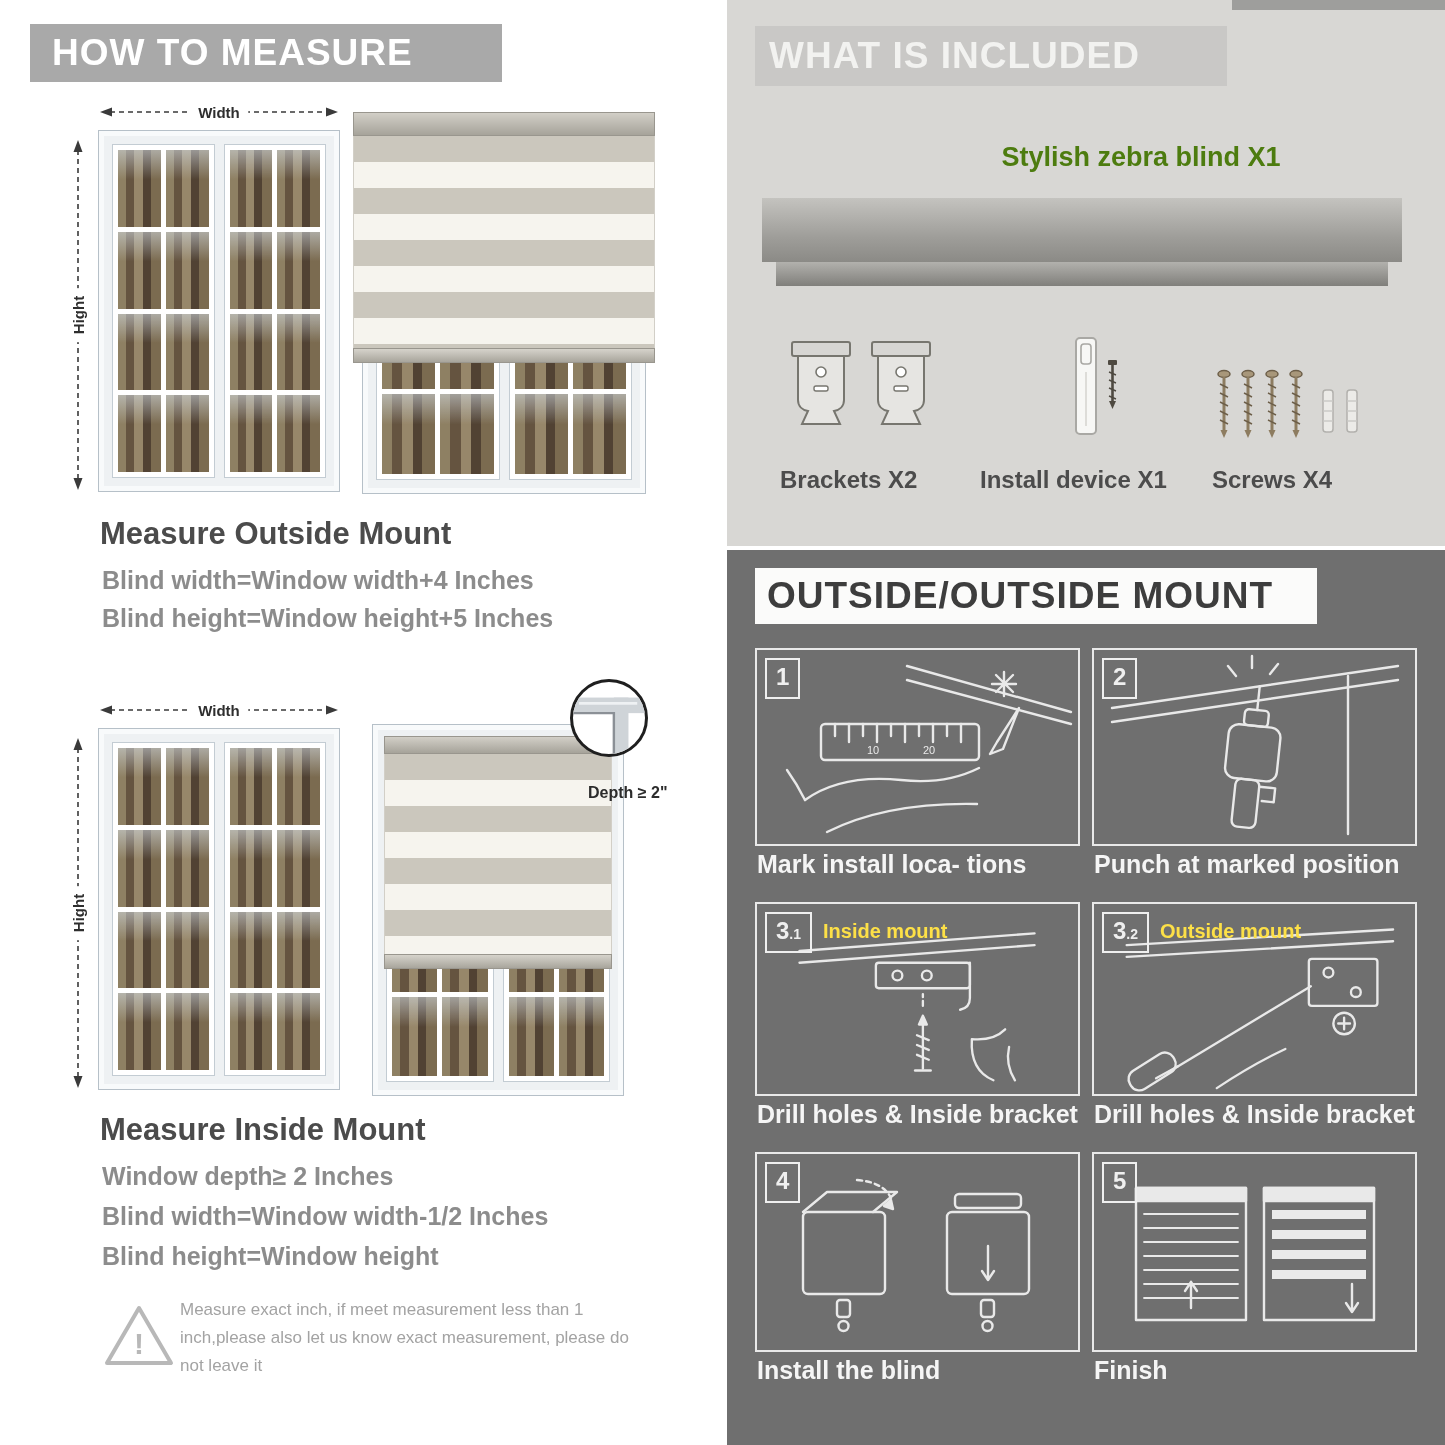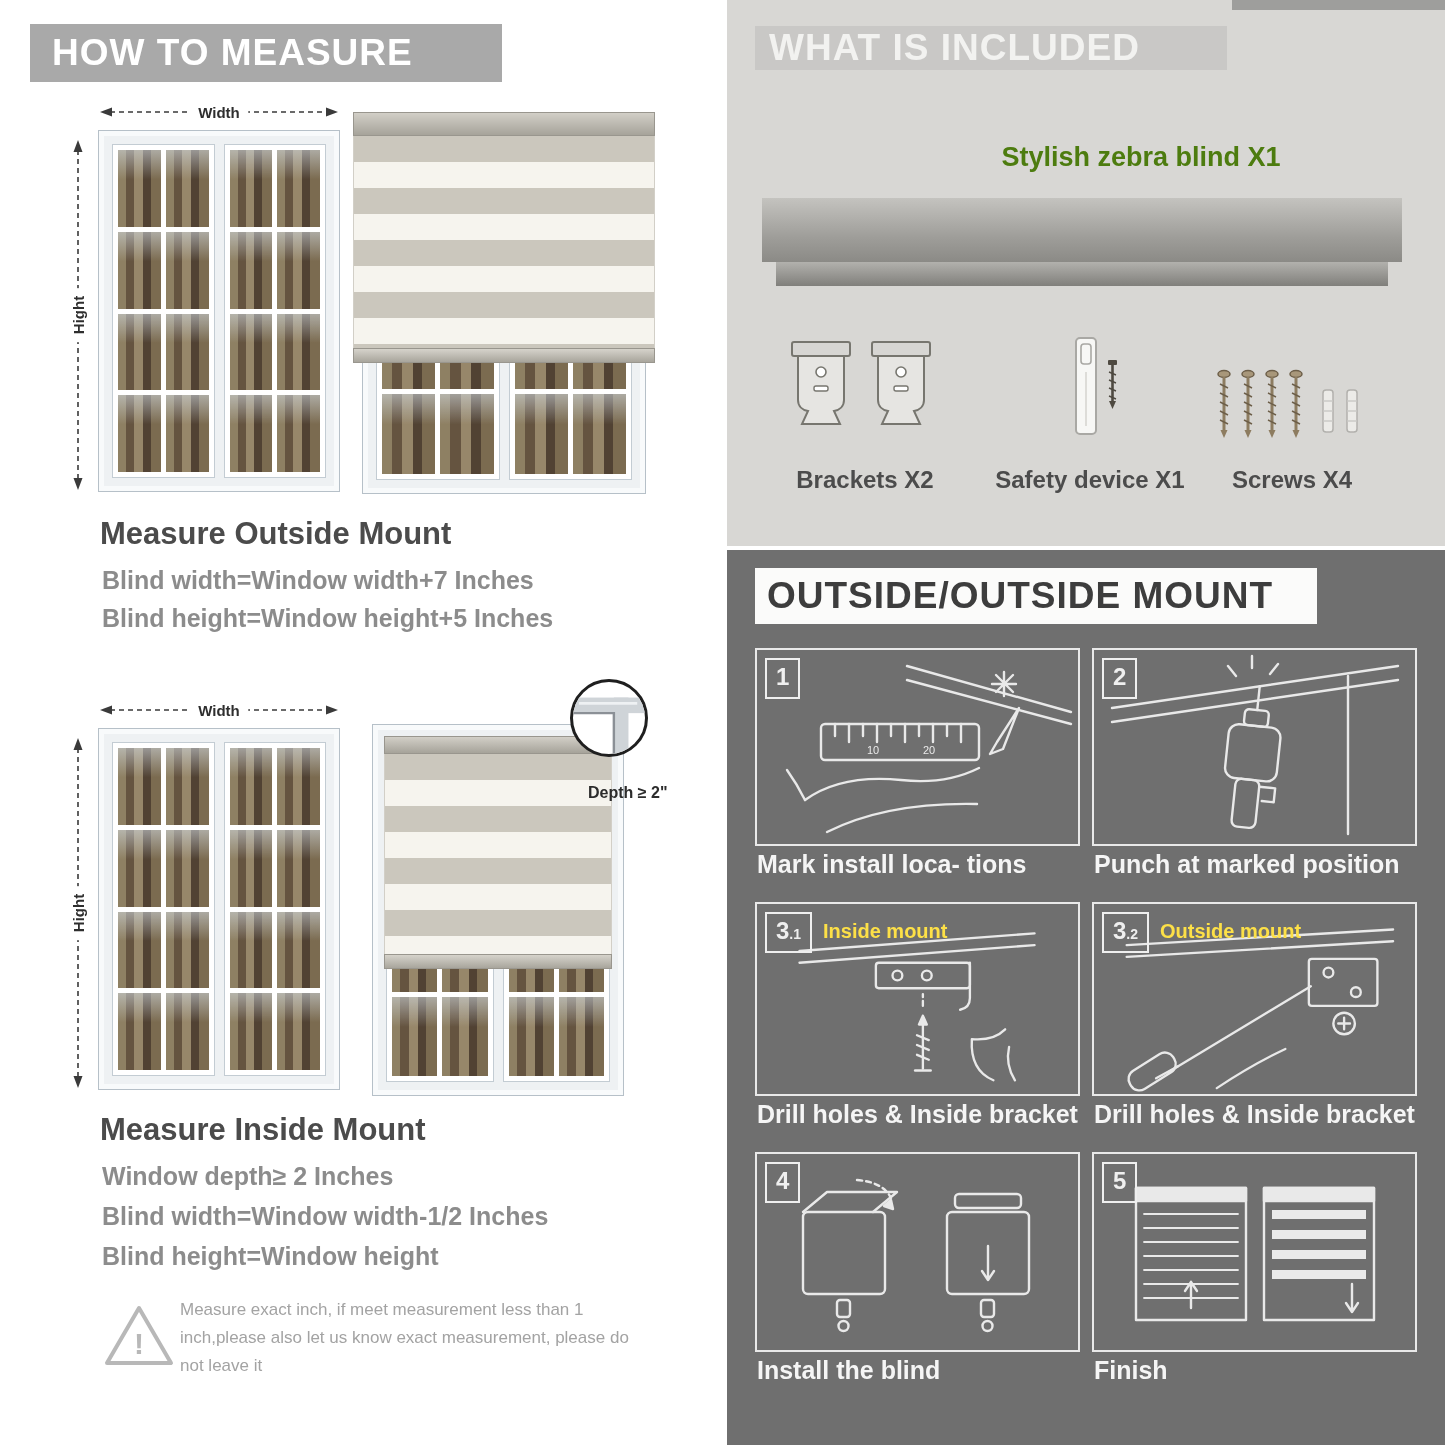--- a/index.html
+++ b/index.html
@@ -38,26 +38,26 @@
 
   .depth-circle{position:absolute;width:78px;height:78px;border-radius:50%;border:3px solid #1f1f1f;
     background:#fff;overflow:hidden}
   .depth-text{position:absolute;font-size:16px;font-weight:bold;color:#2c2c2c}
 
   .warn-text{position:absolute;font-size:17px;font-weight:normal;color:#a3a3a3;line-height:1.65}
 
   
   .light-panel{left:727px;top:0;width:718px;height:546px;background:#d8d7d4}
   .top-strip{left:1232px;top:0;width:213px;height:10px;background:#9e9e9c}
-  .wii-header{left:755px;top:26px;width:472px;height:44px;background:#c9c8c6;color:#f2f2f0;
+  .wii-header{left:755px;top:26px;width:472px;height:60px;background:#c9c8c6;color:#f2f2f0;
     font-size:37px;font-weight:bold;letter-spacing:1px;display:flex;align-items:center;padding-left:14px}
   .product-label{left:727px;top:142px;width:828px;text-align:center;font-size:27px;font-weight:bold;color:#4d7c0f}
   .headrail{left:762px;top:198px;width:640px;height:64px;background:linear-gradient(180deg,#c4c3bf,#9e9d99 62%,#8b8a86)}
   .headrail2{left:776px;top:262px;width:612px;height:24px;background:linear-gradient(180deg,#b2b1ad,#807f7b)}
-  .inc-label{position:absolute;top:466px;text-align:center;font-size:24px;font-weight:bold;color:#4c4c4c}
+  .inc-label{position:absolute;top:466px;text-align:left;font-size:24px;font-weight:bold;color:#4c4c4c}
 
   .dark-panel{left:727px;top:550px;width:718px;height:895px;background:#6f6f6f}
   .iom-header{left:755px;top:568px;width:562px;height:56px;background:#fbfbfa;color:#3d3d3d;
     font-size:37px;font-weight:bold;letter-spacing:1px;display:flex;align-items:center;padding-left:12px}
 
   .step-panel{position:absolute;border:2px solid #e9e9e9;background:#6f6f6f}
   .badge{position:absolute;top:8px;left:8px;border:2px solid #efefef;color:#efefef;
     font-size:24px;font-weight:bold;padding:0 9px;line-height:34px}
   .badge .sub{font-size:14px;font-weight:bold}
   .step-label{position:absolute;top:16px;left:66px;color:#fde047;font-size:20px;font-weight:bold}
@@ -134,21 +134,21 @@
       </div>
   </div>
   <div class="blind-out">
     <div class="cassette"></div>
     <div class="stripes" style="height:212px"></div>
     <div class="bottomrail"></div>
   </div>
 </div>
 
 <div class="abs m-title" style="left:100px;top:516px">Measure Outside Mount</div>
-<div class="abs m-line" style="left:102px;top:566px">Blind width=Window width+7 Inches</div>
+<div class="abs m-line" style="left:102px;top:566px">Blind width=Window width+4 Inches</div>
 <div class="abs m-line" style="left:102px;top:604px">Blind height=Window height+5 Inches</div>
 
 <div class="harrow" style="left:98px;top:702px;width:242px;height:16px">
   <svg width="242" height="16">
     <line x1="12" y1="8" x2="230" y2="8" stroke="#3a3a3a" stroke-width="1.6" stroke-dasharray="5 4"></line>
     <path d="M2 8 L14 3.5 V12.5 Z" fill="#3a3a3a"></path>
       <path d="M240 8 L228 3.5 V12.5 Z" fill="#3a3a3a"></path>
   </svg>
   <span class="alabel">Width</span>
 </div>
@@ -292,21 +292,21 @@
     <use href="#scr" x="12" y="8"></use>
     <use href="#scr" x="36" y="8"></use>
     <use href="#scr" x="60" y="8"></use>
     <use href="#scr" x="84" y="8"></use>
     <use href="#anc" x="116" y="28"></use>
     <use href="#anc" x="140" y="28"></use>
   </svg>
 </div>
 
 <div class="inc-label" style="left:780px;width:170px">Brackets X2</div>
-<div class="inc-label" style="left:980px;width:220px">Safety device X1</div>
+<div class="inc-label" style="left:980px;width:220px">Install device X1</div>
 <div class="inc-label" style="left:1212px;width:160px">Screws X4</div>
 
 <div class="abs dark-panel"></div>
 <div class="abs iom-header">OUTSIDE/OUTSIDE MOUNT</div>
 
 <div class="step-panel" style="left:755px;top:648px;width:325px;height:198px">
   <div class="badge"><span>1</span><span class="sub"></span></div>
   <svg viewBox="0 0 321 194" fill="none" stroke="#e9e9e9" stroke-width="2.4" stroke-linecap="round" stroke-linejoin="round">
     <path d="M150 16 L314 62"></path>
       <path d="M150 30 L314 74"></path>

